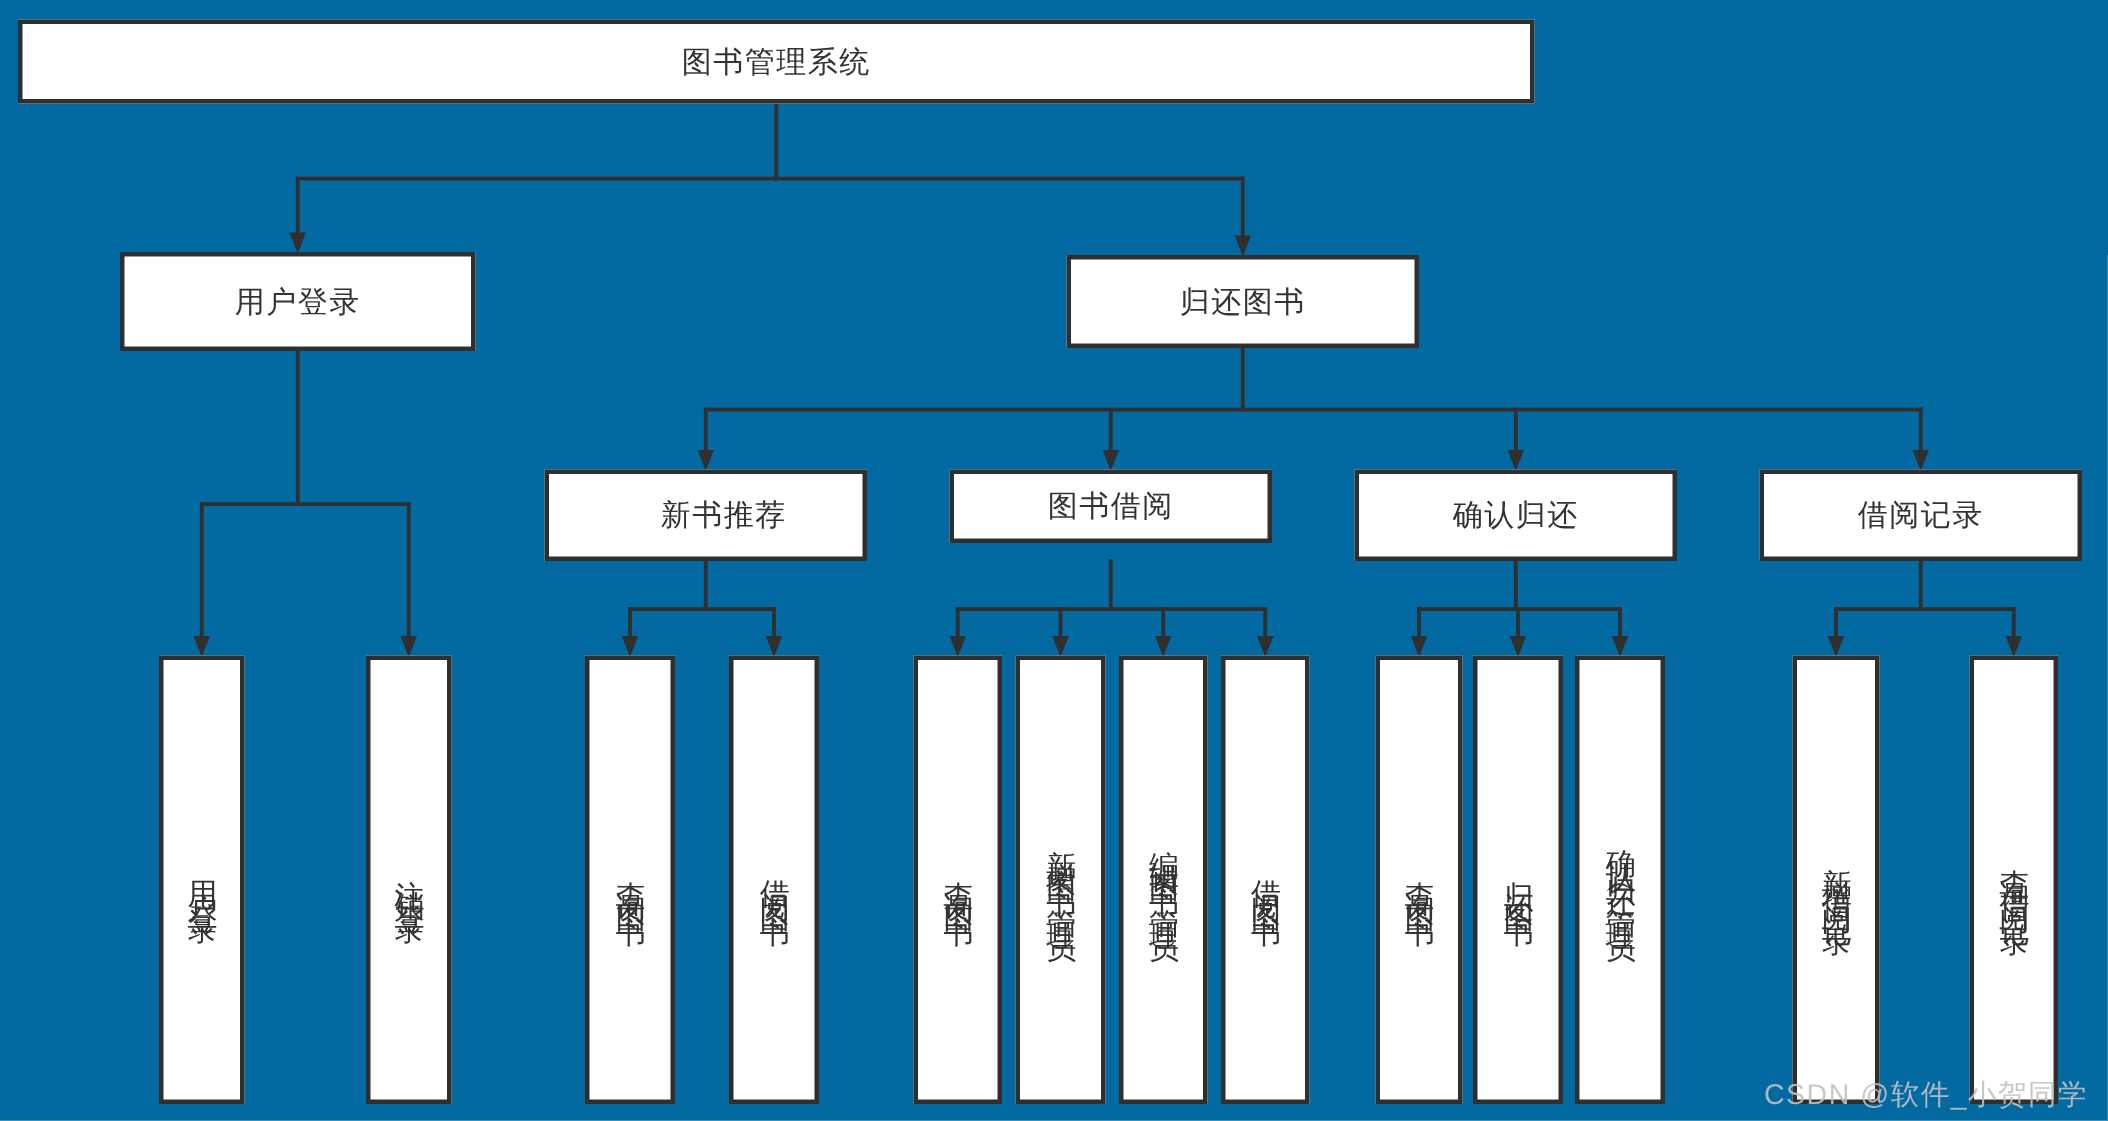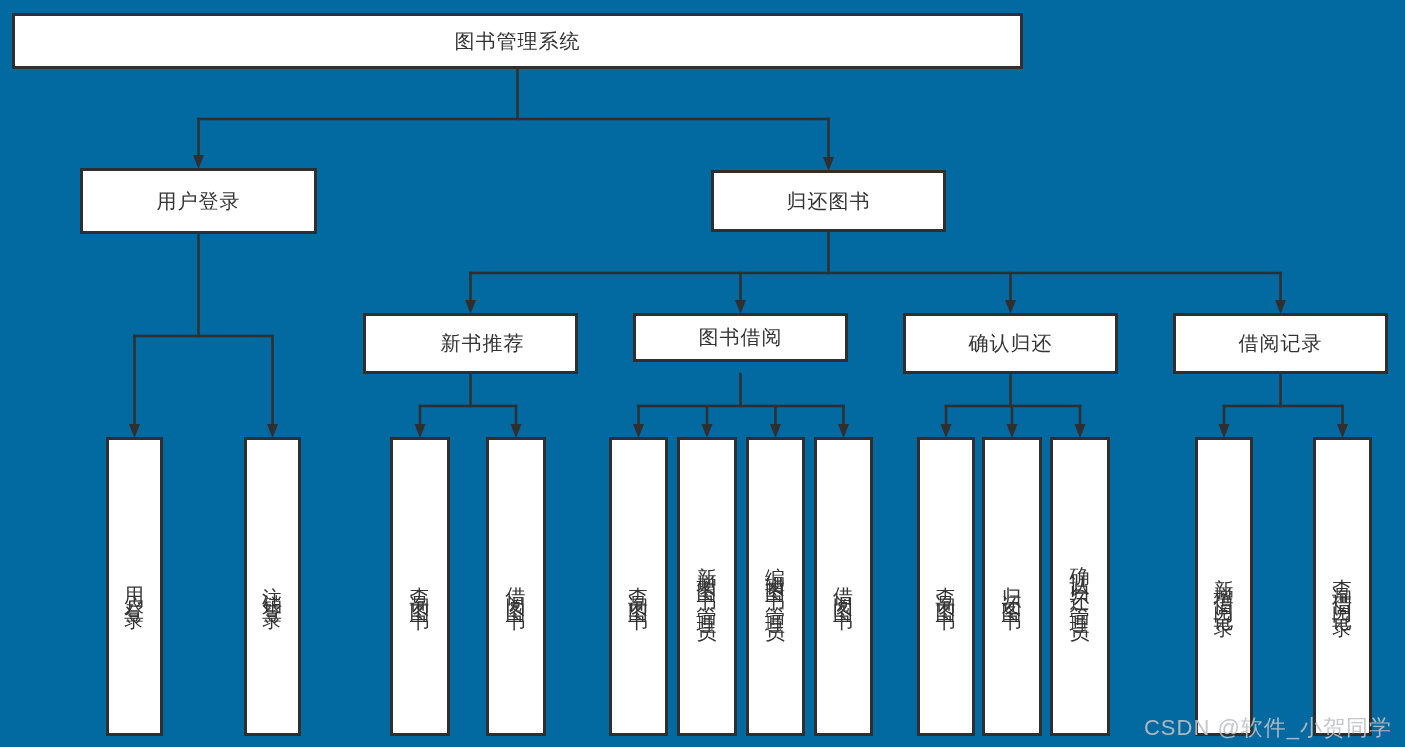--- a/index.html
+++ b/index.html
@@ -60,21 +60,21 @@
   .n-bb-borrow  { left: 814px;  width: 59px; }
   .n-cb-query   { left: 917px;  width: 58px; }
   .n-cb-return  { left: 982px;  width: 60px; }
   .n-cb-confirm { left: 1050px; width: 60px; }
   .n-br-add     { left: 1195px; width: 58px; }
   .n-br-query   { left: 1313px; width: 59px; }
   #watermark {
     position: absolute;
     right: 13px;
     bottom: 4px;
-    font-size: 22px;
+    font-size: 19px;
     letter-spacing: 1px;
     z-index: 5;
     opacity: 0.9;
     margin-left: 34px;
   }
 </style>
 </head>
 <body>
 
 <div id="diagram">

